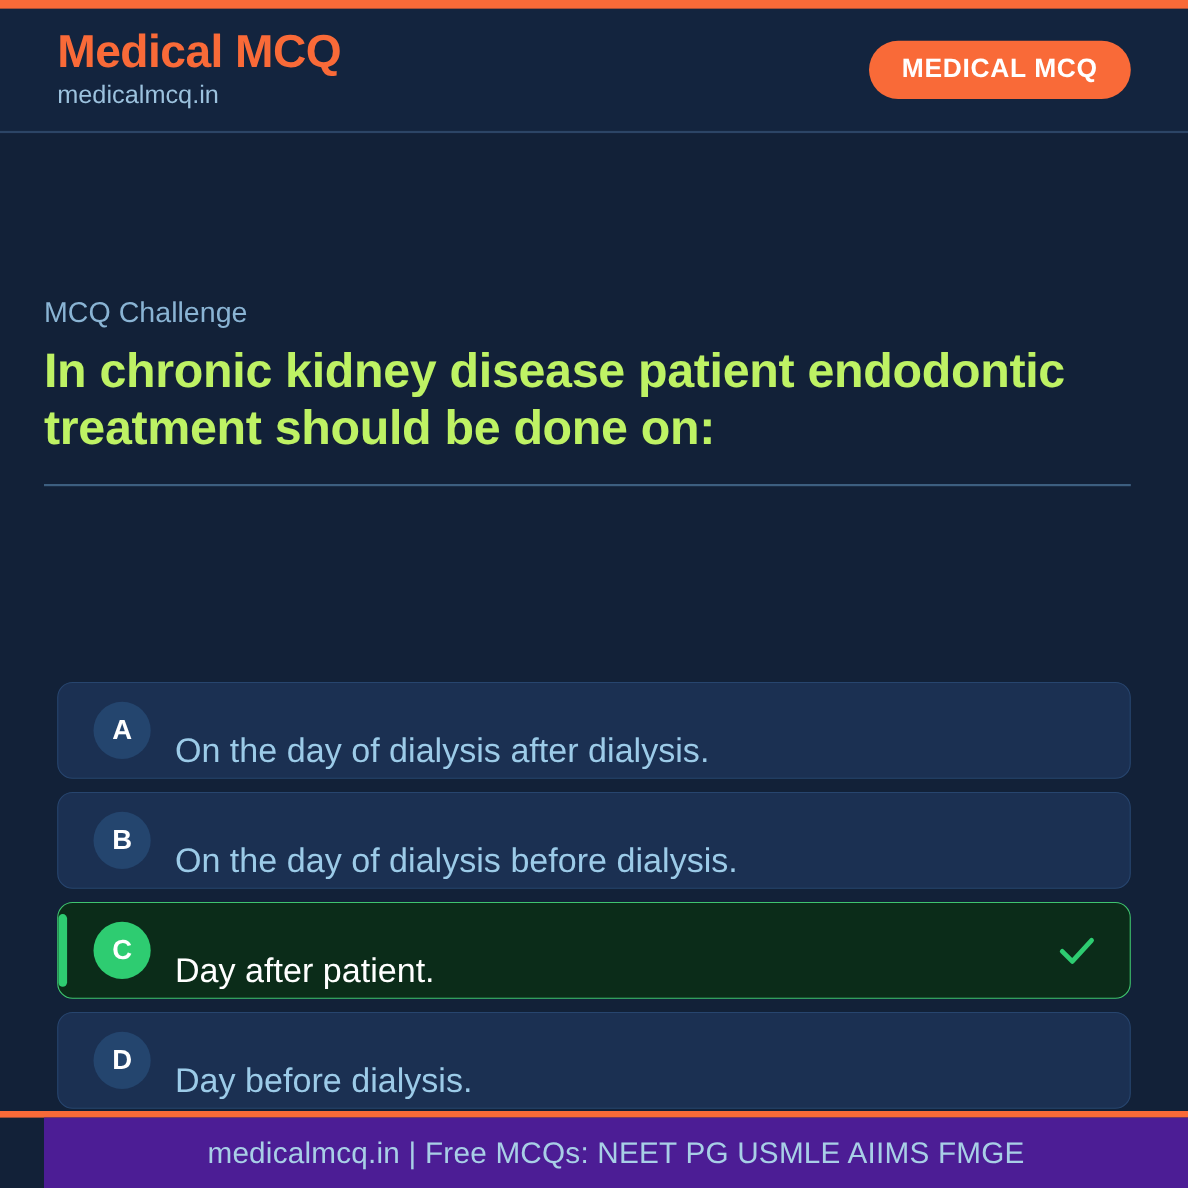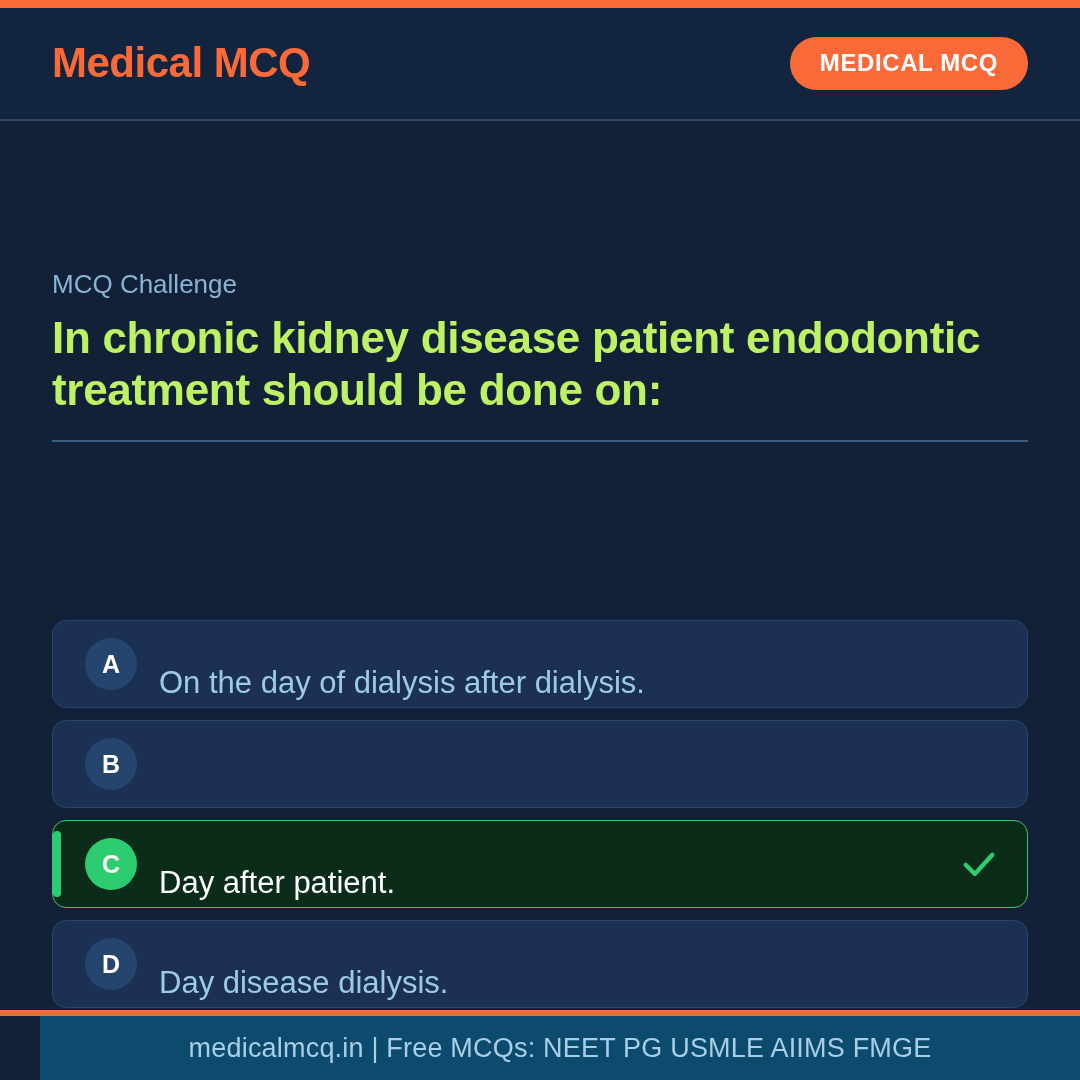--- a/index.html
+++ b/index.html
@@ -66,21 +66,21 @@
   }
 
   
   .main {
     flex: 1 1 auto;
     position: relative;
     padding: 0 52px;
   }
   .question-block {
     position: absolute;
-    left: 52px;
+    left: 40px;
     right: 52px;
     top: 148px;
   }
   .eyebrow {
     color: #8ab4d4;
     font-size: 26px;
     line-height: 1.2;
     margin-bottom: 12px;
   }
   .question-text {
@@ -170,21 +170,21 @@
 
   
   .footer-rule {
     flex: 0 0 auto;
     height: 6px;
     background: #f96a38;
   }
   .footer {
     flex: 0 0 auto;
     height: 64px;
-    background: #0c4a6e;
+    background: #4c1d95;
     display: flex;
     align-items: center;
     justify-content: center;
     margin-left: 40px;
   }
   .footer-text {
     color: #a8cfe6;
     font-size: 27px;
     letter-spacing: 0.2px;
     white-space: nowrap;
@@ -193,20 +193,21 @@
 </head>
 <body>
 
 <div class="page">
 
   <div class="top-rule"></div>
 
   <div class="header">
     <div class="brand-block">
       <div class="brand-title">Medical MCQ</div>
+      <div class="brand-sub">medicalmcq.in</div>
     </div>
     <div class="header-badge">MEDICAL MCQ</div>
   </div>
 
   <div class="main">
 
     <div class="question-block">
       <div class="eyebrow">MCQ Challenge</div>
       <div class="question-text">In chronic kidney disease patient endodontic treatment should be done on:</div>
       <div class="q-divider"></div>
@@ -217,38 +218,39 @@
       <div class="option">
 
         <span class="badge">A</span>
         <span class="option-text">On the day of dialysis after dialysis.</span>
 
       </div>
 
       <div class="option">
 
         <span class="badge">B</span>
+        <span class="option-text">On the day of dialysis before dialysis.</span>
 
       </div>
 
       <div class="option correct">
         <span class="accent-bar"></span>
         <span class="badge">C</span>
         <span class="option-text">Day after patient.</span>
         <span class="check-icon">
           <svg viewBox="0 0 24 24" width="40" height="40" fill="none" stroke="#2ecc71" stroke-width="2.6" stroke-linecap="round" stroke-linejoin="round">
               <polyline points="4,12.5 9.5,18 20,6.5"></polyline>
             </svg>
         </span>
       </div>
 
       <div class="option">
 
         <span class="badge">D</span>
-        <span class="option-text">Day disease dialysis.</span>
+        <span class="option-text">Day before dialysis.</span>
 
       </div>
 
     </div>
   </div>
 
   <div class="footer-rule"></div>
   <div class="footer">
     <div class="footer-text">medicalmcq.in   |   Free MCQs: NEET PG  USMLE  AIIMS  FMGE</div>
   </div>

